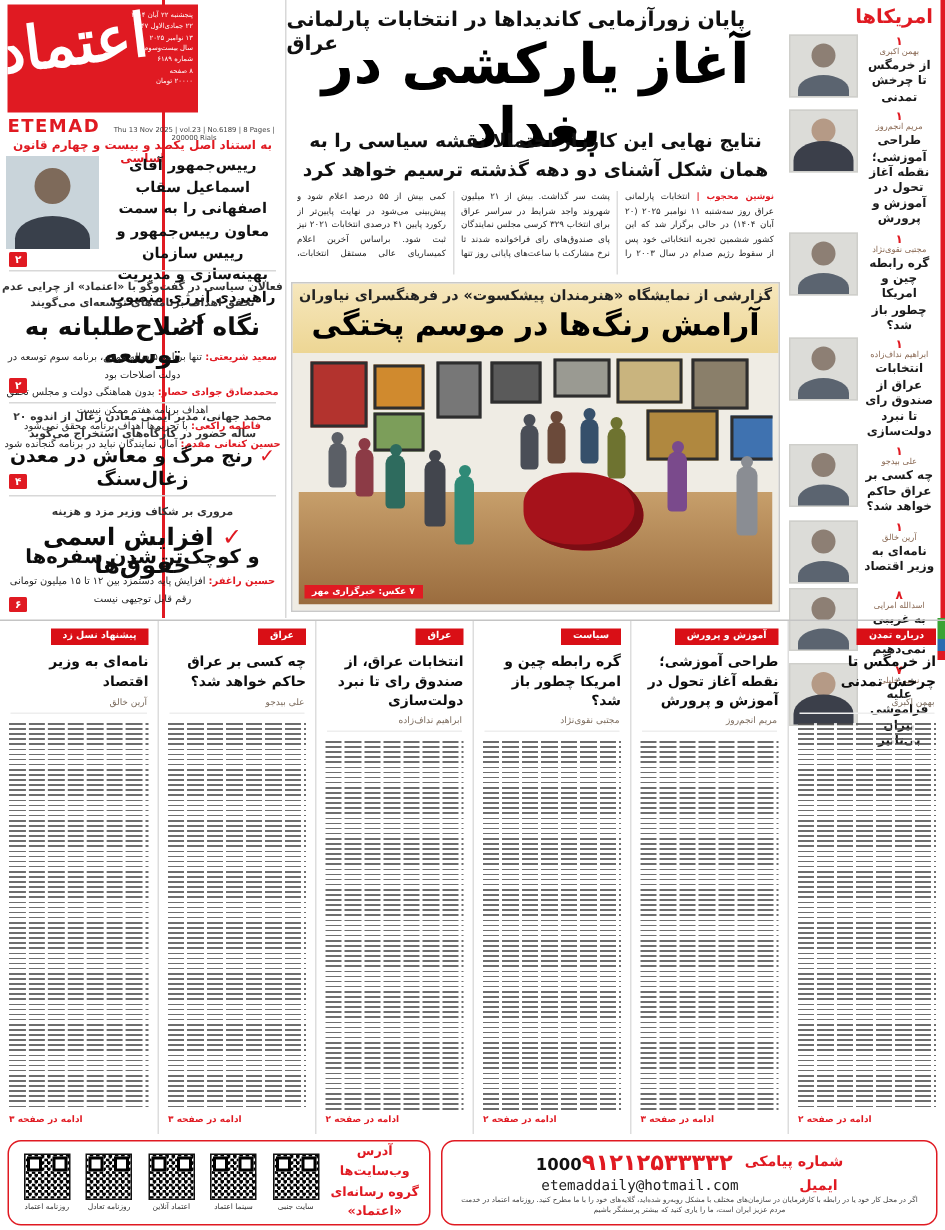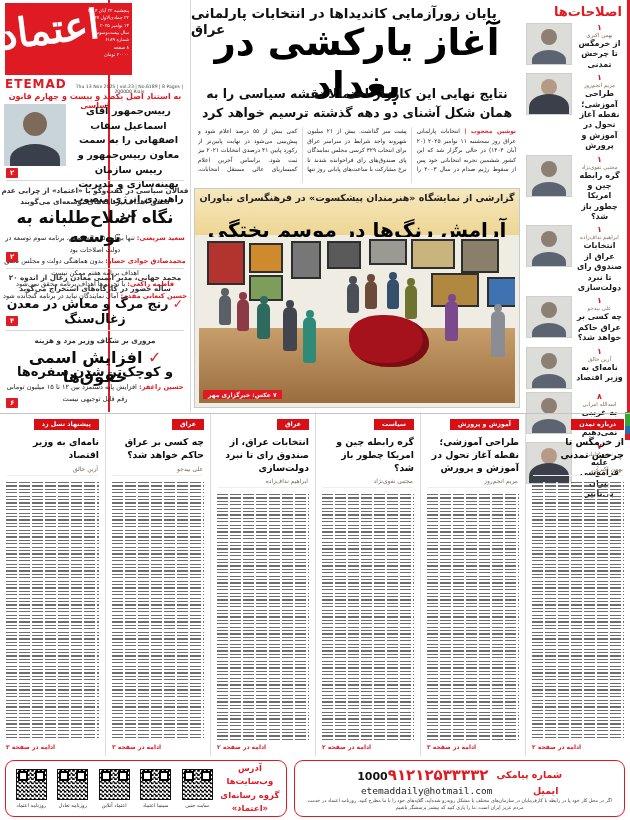--- a/index.html
+++ b/index.html
@@ -68,21 +68,21 @@
   .lead-sub{position:absolute;top:84px;left:10px;right:10px;text-align:center;font-weight:bold;font-size:12.5px;line-height:1.55;}
   .lead-body{position:absolute;top:127px;left:7px;right:7px;height:56px;overflow:hidden;
              font-size:5.8px;line-height:1.65;text-align:justify;column-count:3;column-gap:10px;
              column-rule:1px solid #ddd;color:#222;}
   .lead-body .byline{color:#e01a22;font-weight:bold;}
 
   
   .ex-box{position:absolute;top:188px;left:3px;right:3px;bottom:4px;border:1px solid #c9c9c9;
           background:linear-gradient(#f6e7bd,#edd694 46px,#efece4 46px);overflow:hidden;}
   .ex-kicker{margin-top:3px;text-align:center;font-weight:bold;font-size:9.5px;color:#222;}
-  .ex-head{text-align:center;font-weight:bold;font-size:20px;color:#000;margin-top:15px;}
+  .ex-head{text-align:center;font-weight:bold;font-size:20px;color:#000;margin-top:1px;}
   .ex-photo{position:absolute;top:48px;left:4px;right:4px;bottom:4px;background:#efece4;overflow:hidden;}
   .ex-floor{position:absolute;bottom:0;left:0;right:0;height:45%;
             background:linear-gradient(#c79f6b,#9a6c3e);}
   .frame{position:absolute;border:2px solid #2e2e2e;background:#cfcabe;}
   .person{position:absolute;border-radius:6px 6px 3px 3px;}
   .person::before{content:"";position:absolute;top:-7px;left:50%;transform:translateX(-50%);
         width:8px;height:8px;border-radius:50%;background:inherit;}
   .sculpt{position:absolute;background:#a6121b;border-radius:40% 55% 45% 50%;
           box-shadow:inset -6px -4px 0 #7c0d14;}
   .ex-credit{position:absolute;left:4px;bottom:4px;background:#e01a22;color:#fff;font-size:6px;
@@ -129,21 +129,21 @@
   <div class="vline-main"></div>
   <div class="notes-redline"></div>
   <div class="edge-red-right"></div>
   <div class="regmarks">
     <i style="height:14px;background:#3aa335"></i>
     <i style="height:8px;background:#2b6cb0"></i>
     <i style="height:6px;background:#e01a22"></i>
   </div>
 
   <div class="notes">
-    <div class="notes-title">اصلاحات‌ها</div>
+    <div class="notes-title">امریکا‌ها</div>
 
     <div class="note">
       <div>
         <div class="note-num">۱</div>
         <div class="note-author">بهمن اکبری</div>
         <div class="note-head">از خرمگس تا چرخش تمدنی</div>
       </div>
       <div class="note-photo"></div>
     </div>
 

